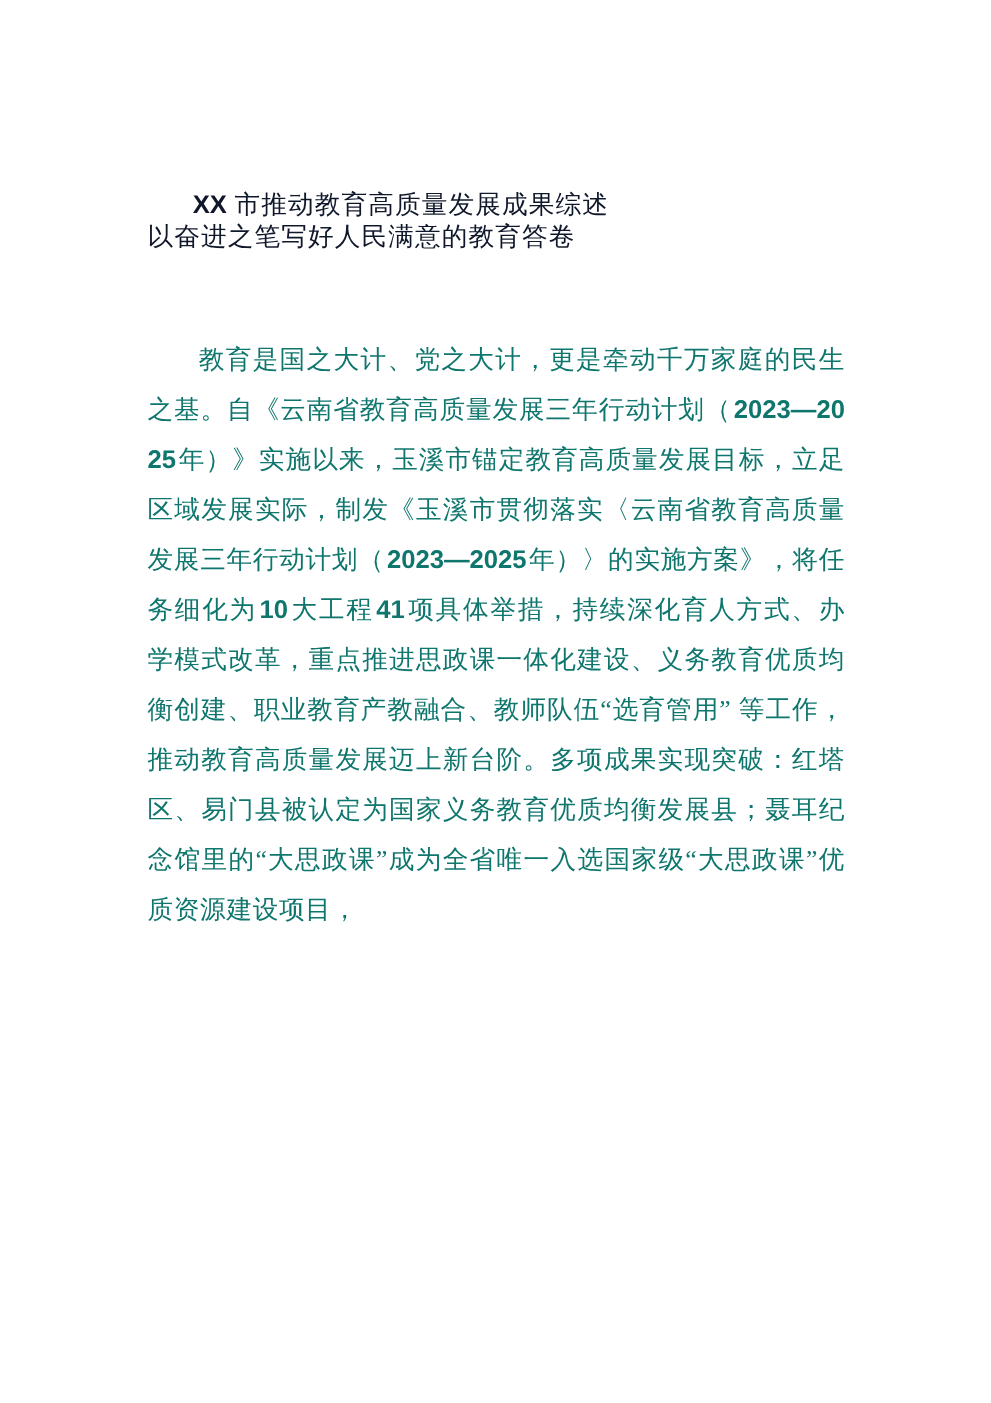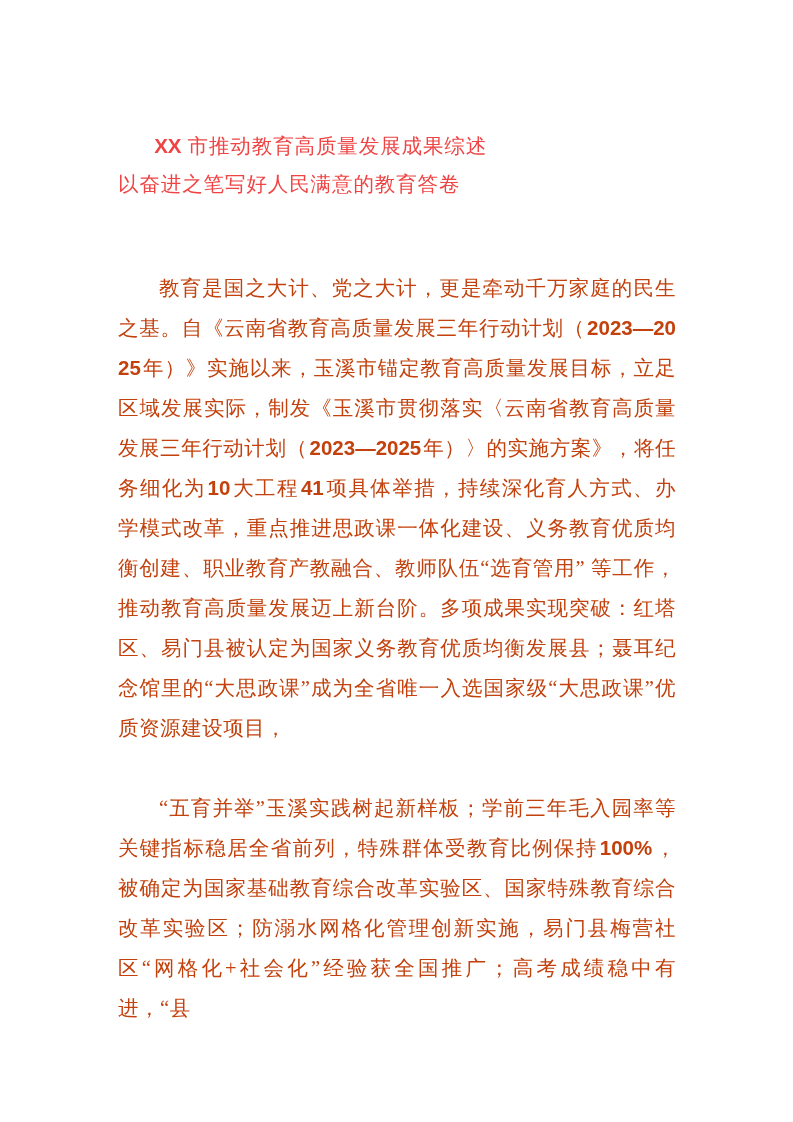--- a/index.html
+++ b/index.html
@@ -28,23 +28,23 @@
     left: 118px;
     top: 0;
     width: 558px;
   }
 
   
   .doc-title,
   .doc-subtitle {
     font-family: "Liberation Serif", "DejaVu Serif", serif;
     font-size: 20.5px;
-    line-height: 28px;
+    line-height: 40px;
     letter-spacing: 0.9px;
-    color: #ef4444;
+    color: #0f172a;
     font-weight: 400;
     white-space: pre-wrap;
   }
 
   .doc-title {
     position: absolute;
     top: 104px;
     left: 0;
   }
 
@@ -70,21 +70,21 @@
   }
 
   p.para {
     margin: 0;
     font-size: 20.5px;
     line-height: 40px;
     letter-spacing: 0.55px;
     text-align: justify;
     text-justify: inter-character;
     text-indent: 2em;
-    color: #c2410c;
+    color: #0f766e;
     font-weight: 400;
     word-break: break-all;
     white-space: pre-wrap;
   }
 
   p.para + p.para {
     margin-top: 40px;
   }
 
   
@@ -102,17 +102,16 @@
   <div class="content">
 
     <div class="doc-title">
       <span class="latin">XX</span><span> 市推动教育高质量发展成果综述</span>
     </div>
 
     <div class="doc-subtitle">以奋进之笔写好人民满意的教育答卷</div>
 
     <div class="body-block">
       <p class="para">教育是国之大计、党之大计，更是牵动千万家庭的民生之基。自《云南省教育高质量发展三年行动计划（<span class="num">2023—2025</span>年）》实施以来，玉溪市锚定教育高质量发展目标，立足区域发展实际，制发《玉溪市贯彻落实〈云南省教育高质量发展三年行动计划（<span class="num">2023—2025</span>年）〉的实施方案》，将任务细化为<span class="num">10</span>大工程<span class="num">41</span>项具体举措，持续深化育人方式、办学模式改革，重点推进思政课一体化建设、义务教育优质均衡创建、职业教育产教融合、教师队伍“选育管用” 等工作，推动教育高质量发展迈上新台阶。多项成果实现突破：红塔区、易门县被认定为国家义务教育优质均衡发展县；聂耳纪念馆里的“大思政课”成为全省唯一入选国家级“大思政课”优质资源建设项目，</p>
-      <p class="para">“五育并举”玉溪实践树起新样板；学前三年毛入园率等关键指标稳居全省前列，特殊群体受教育比例保持<span class="num">100%</span>，被确定为国家基础教育综合改革实验区、国家特殊教育综合改革实验区；防溺水网格化管理创新实施，易门县梅营社区“网格化+社会化”经验获全国推广；高考成绩稳中有进，“县</p>
     </div>
 
   </div>
 </div>
 
 </body></html>

